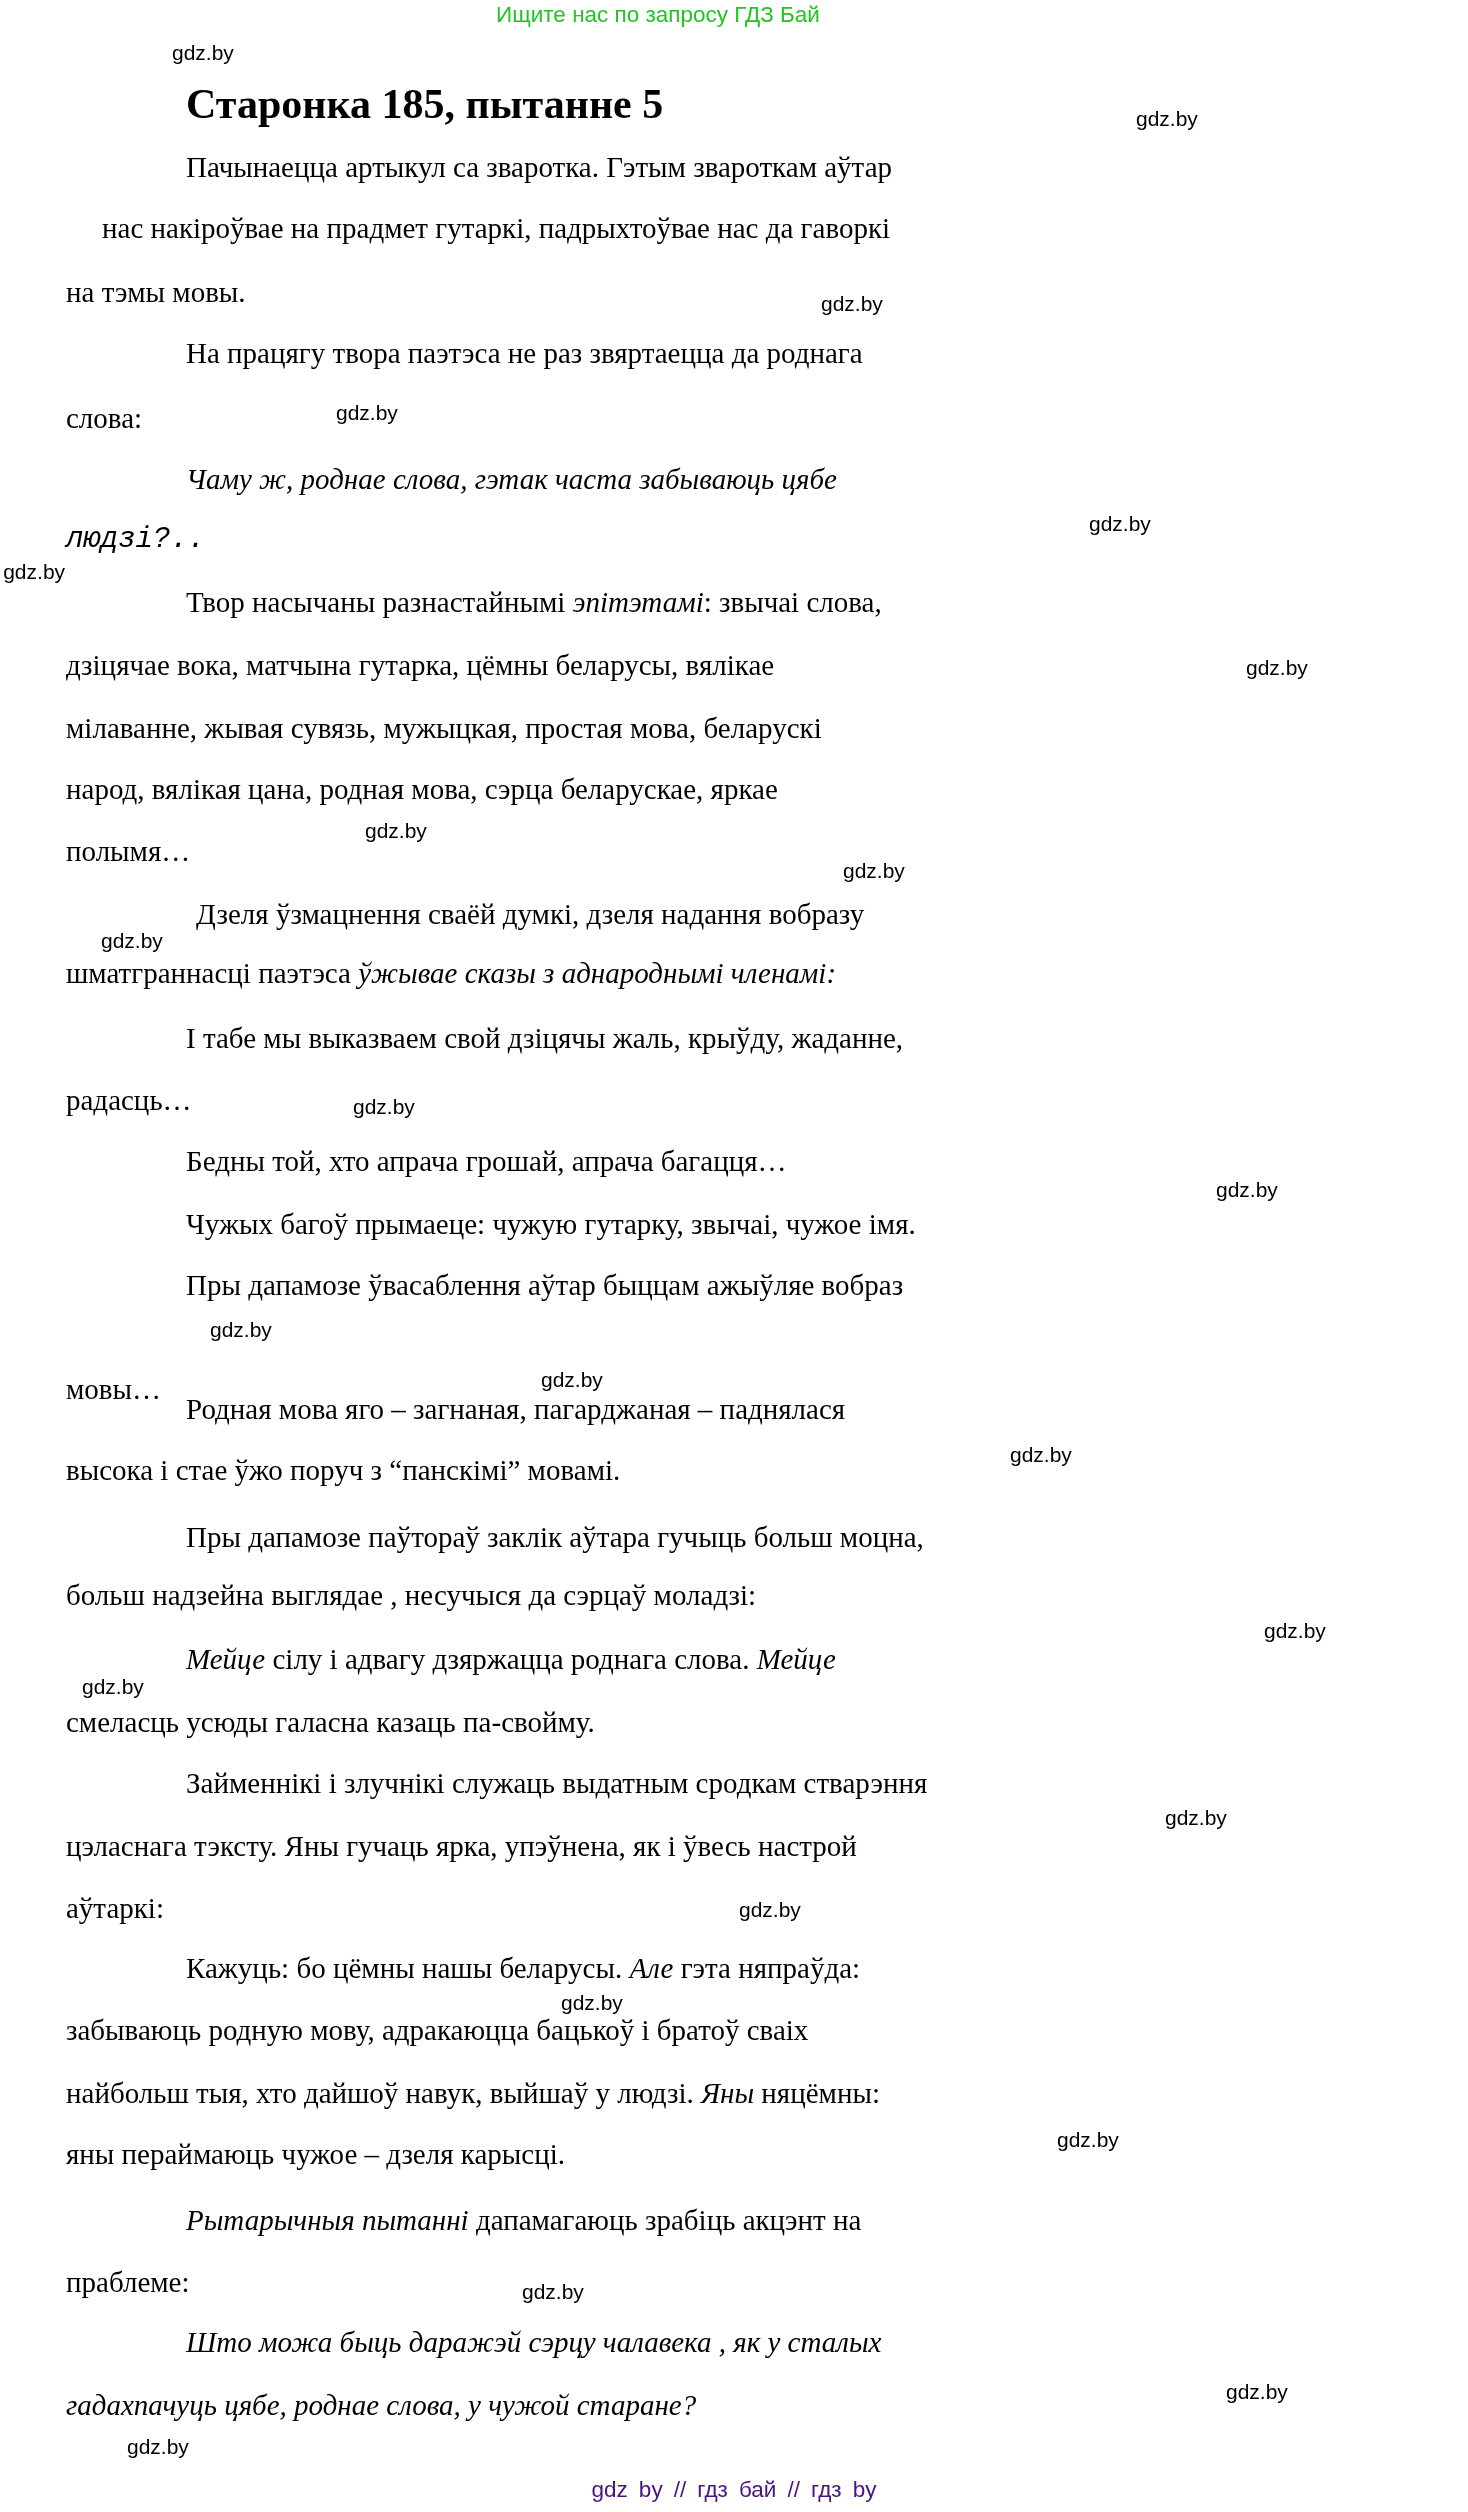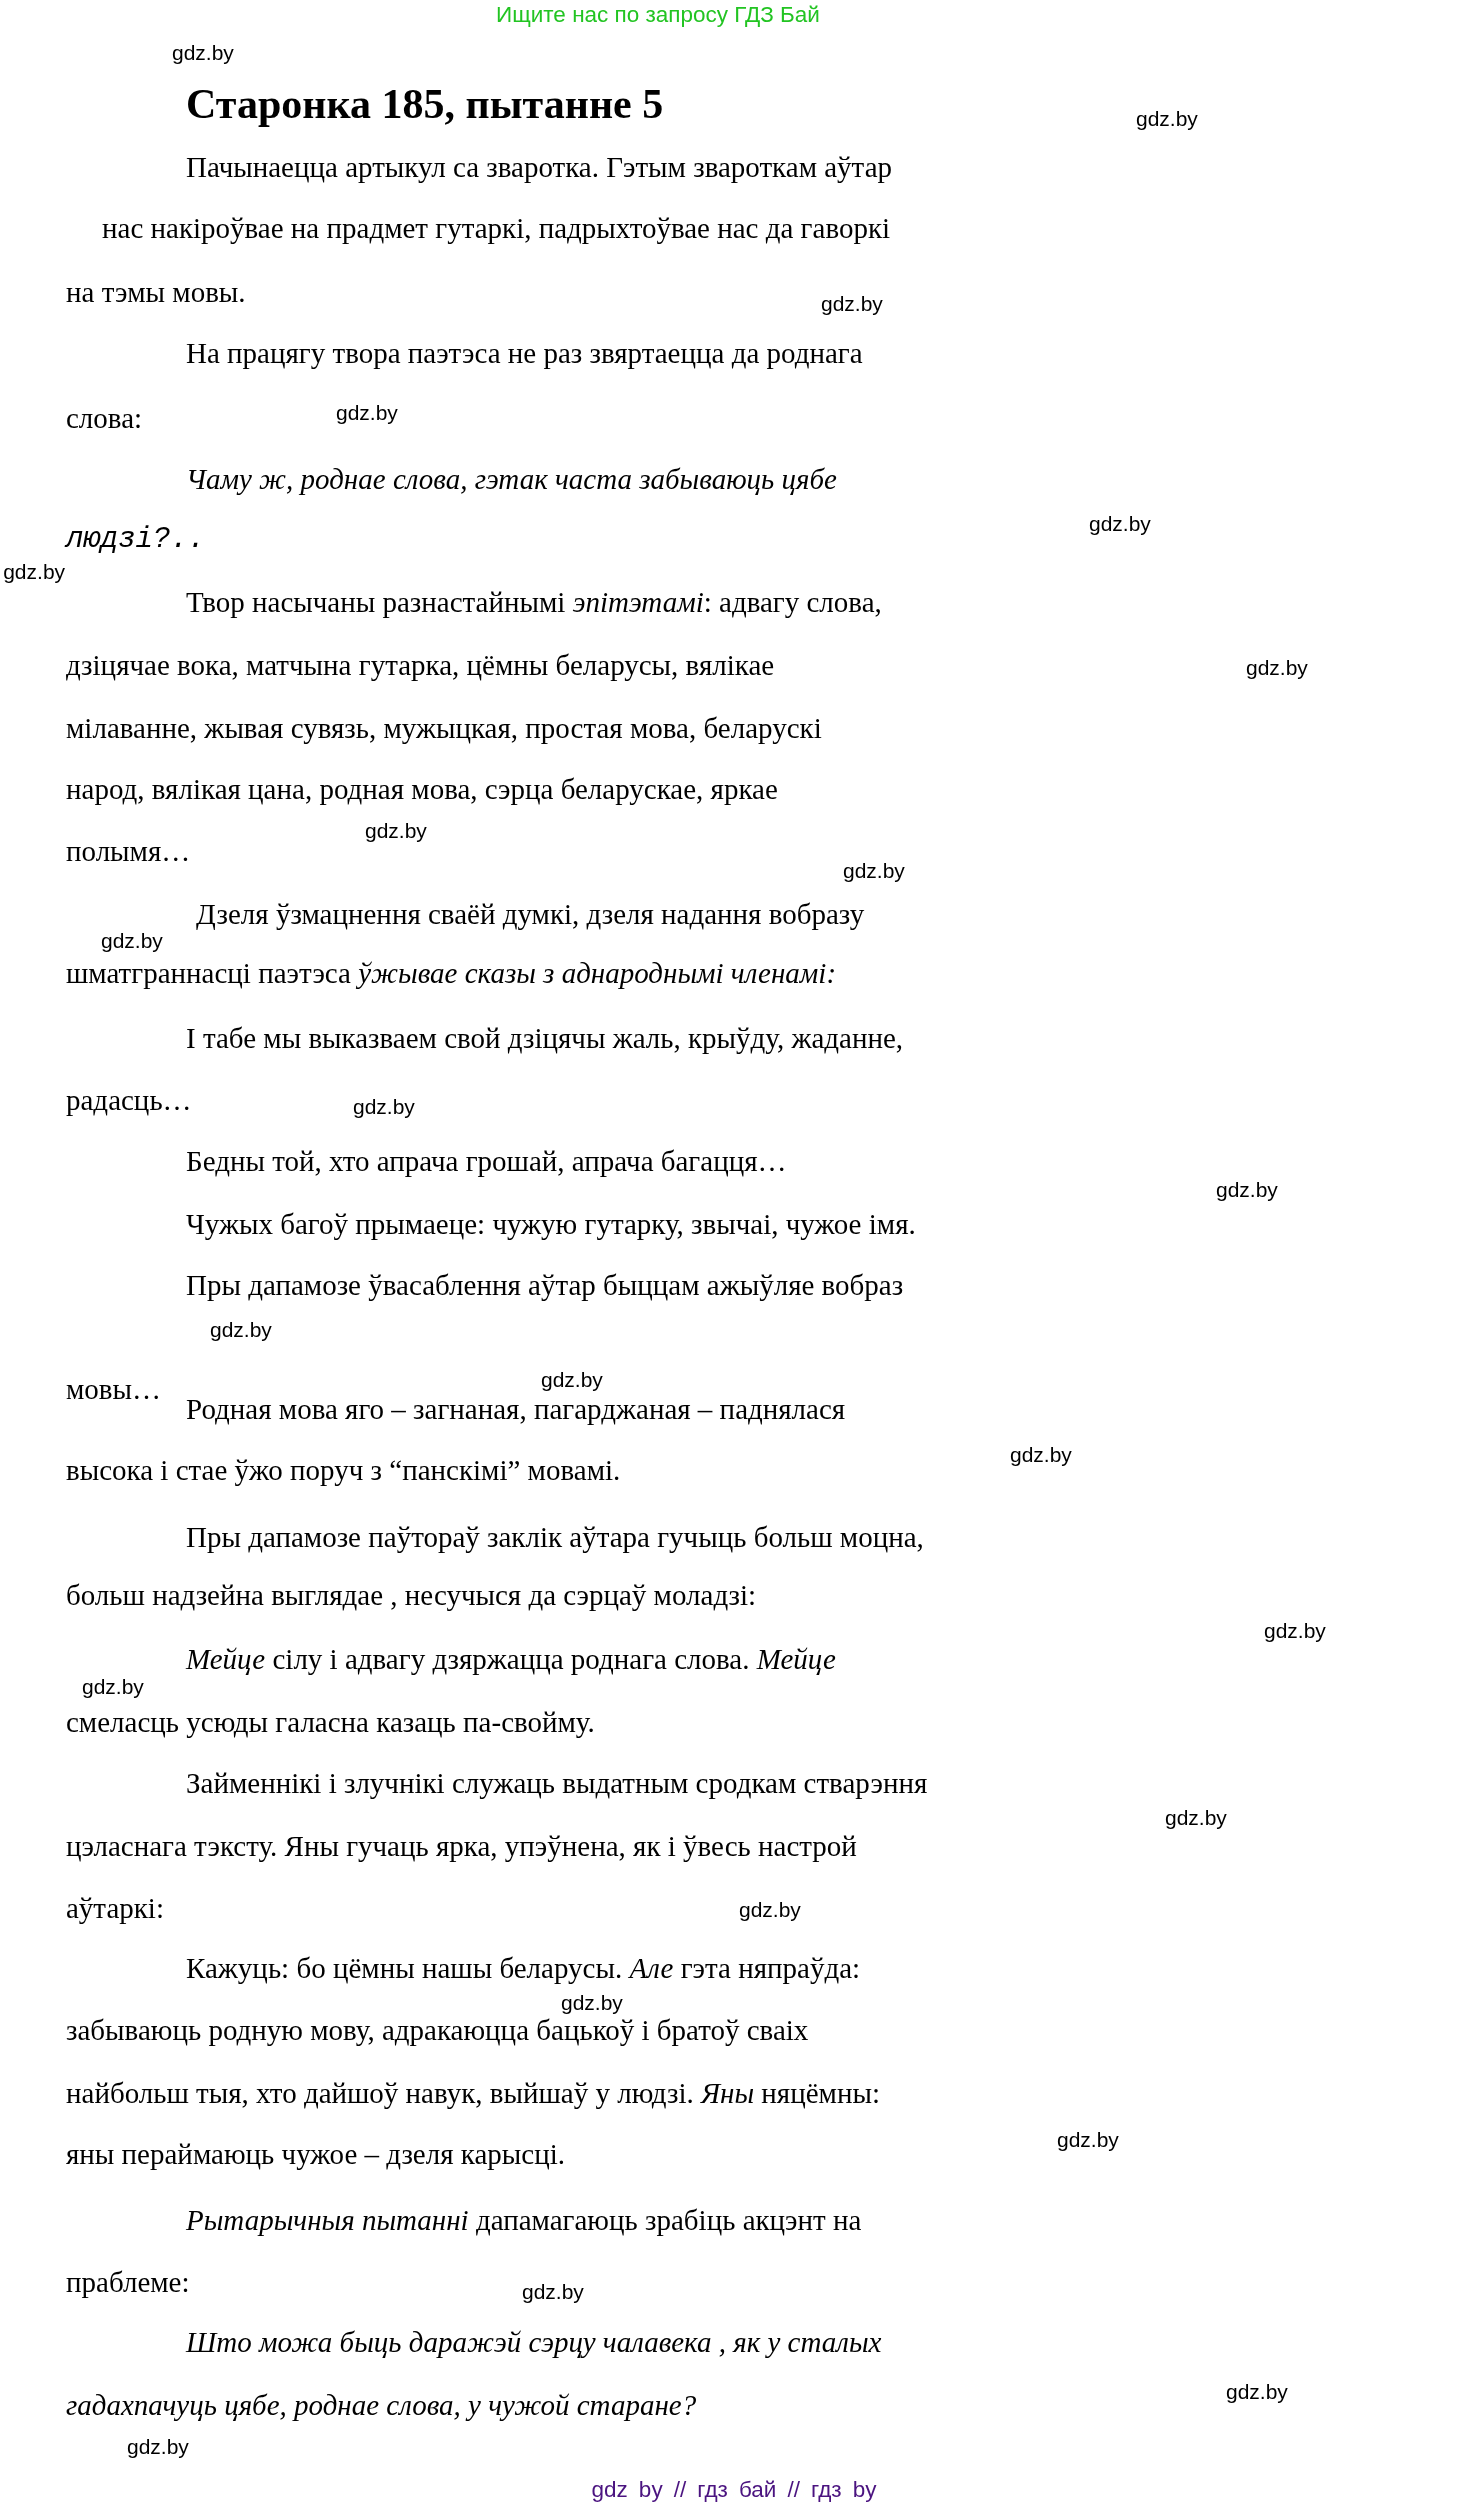--- a/index.html
+++ b/index.html
@@ -38,21 +38,21 @@
 <h1 class="title" style="margin:0">Старонка 185, пытанне 5</h1>
 
 <div id="body-lines">
     <div class="line" style="left: 186px; top: 143px;"><span>Пачынаецца артыкул са зваротка. Гэтым звароткам аўтар</span></div>
     <div class="line" style="left: 66px; top: 204px; margin-left: 36px;"><span>нас накіроўвае на прадмет гутаркі, падрыхтоўвае нас да гаворкі</span></div>
     <div class="line" style="left: 66px; top: 268px;"><span>на тэмы мовы.</span></div>
     <div class="line" style="left: 186px; top: 329px;"><span>На працягу твора паэтэса не раз звяртаецца да роднага</span></div>
     <div class="line" style="left: 66px; top: 394px;"><span>слова:</span></div>
     <div class="line" style="left: 186px; top: 455px;"><span class="it">Чаму ж, роднае слова, гэтак часта забываюць цябе</span></div>
     <div class="line" style="left: 66px; top: 516px; font-family: Liberation Mono, monospace;"><span class="it">людзі?..</span></div>
-    <div class="line" style="left: 186px; top: 578px;"><span>Твор насычаны разнастайнымі </span><span class="it">эпітэтамі</span><span>: адвагу слова,</span></div>
+    <div class="line" style="left: 186px; top: 578px;"><span>Твор насычаны разнастайнымі </span><span class="it">эпітэтамі</span><span>: звычаі слова,</span></div>
     <div class="line" style="left: 66px; top: 641px; text-align: right;"><span>дзіцячае вока, матчына гутарка, цёмны беларусы, вялікае</span></div>
     <div class="line" style="left: 66px; top: 704px;"><span>мілаванне, жывая сувязь, мужыцкая, простая мова, беларускі</span></div>
     <div class="line" style="left: 66px; top: 765px;"><span>народ, вялікая цана, родная мова, сэрца беларускае, яркае</span></div>
     <div class="line" style="left: 66px; top: 827px;"><span>полымя…</span></div>
     <div class="line" style="left: 196px; top: 890px;"><span>Дзеля ўзмацнення сваёй думкі, дзеля надання вобразу</span></div>
     <div class="line" style="left: 66px; top: 949px;"><span>шматграннасці паэтэса </span><span class="it">ўжывае сказы з аднароднымі членамі:</span></div>
     <div class="line" style="left: 186px; top: 1014px;"><span>І табе мы выказваем свой дзіцячы жаль, крыўду, жаданне,</span></div>
     <div class="line" style="left: 66px; top: 1076px;"><span>радасць…</span></div>
     <div class="line" style="left: 186px; top: 1137px;"><span>Бедны той, хто апрача грошай, апрача багацця…</span></div>
     <div class="line" style="left: 186px; top: 1200px;"><span>Чужых багоў прымаеце: чужую гутарку, звычаі, чужое імя.</span></div>

